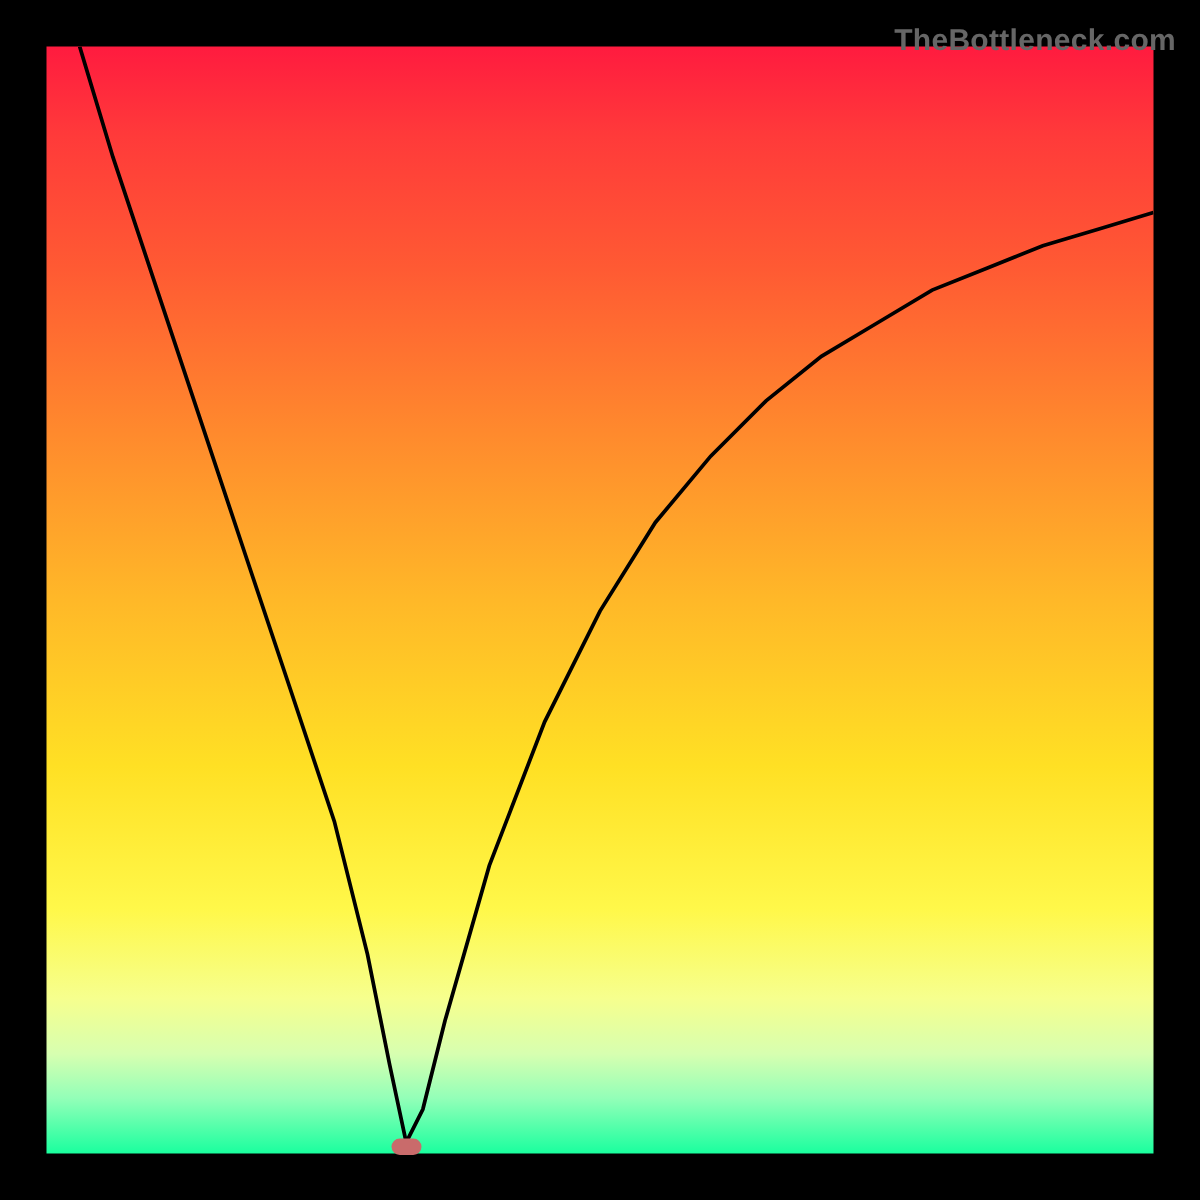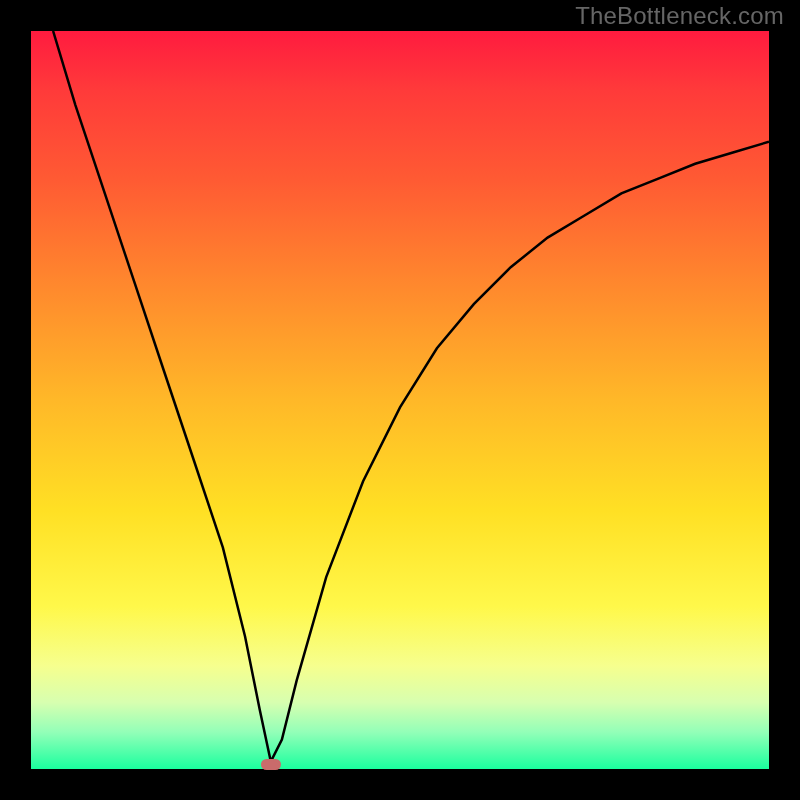--- a/index.html
+++ b/index.html
@@ -14,25 +14,25 @@
   .frame {
     position: absolute;
     left: 0;
     top: 0;
     width: 800px;
     height: 800px;
     background: #000;
   }
   .watermark {
     position: absolute;
-    top: 2px;
+    top: 16px;
     right: 16px;
     color: #666666;
-    font-size: 24px;
-    font-weight: normal;
+    font-size: 20px;
+    font-weight: bold;
     letter-spacing: 0.2px;
     z-index: 10;
   }
   .plot {
     position: absolute;
     left: 31px;
     top: 31px;
     width: 738px;
     height: 738px;
     

